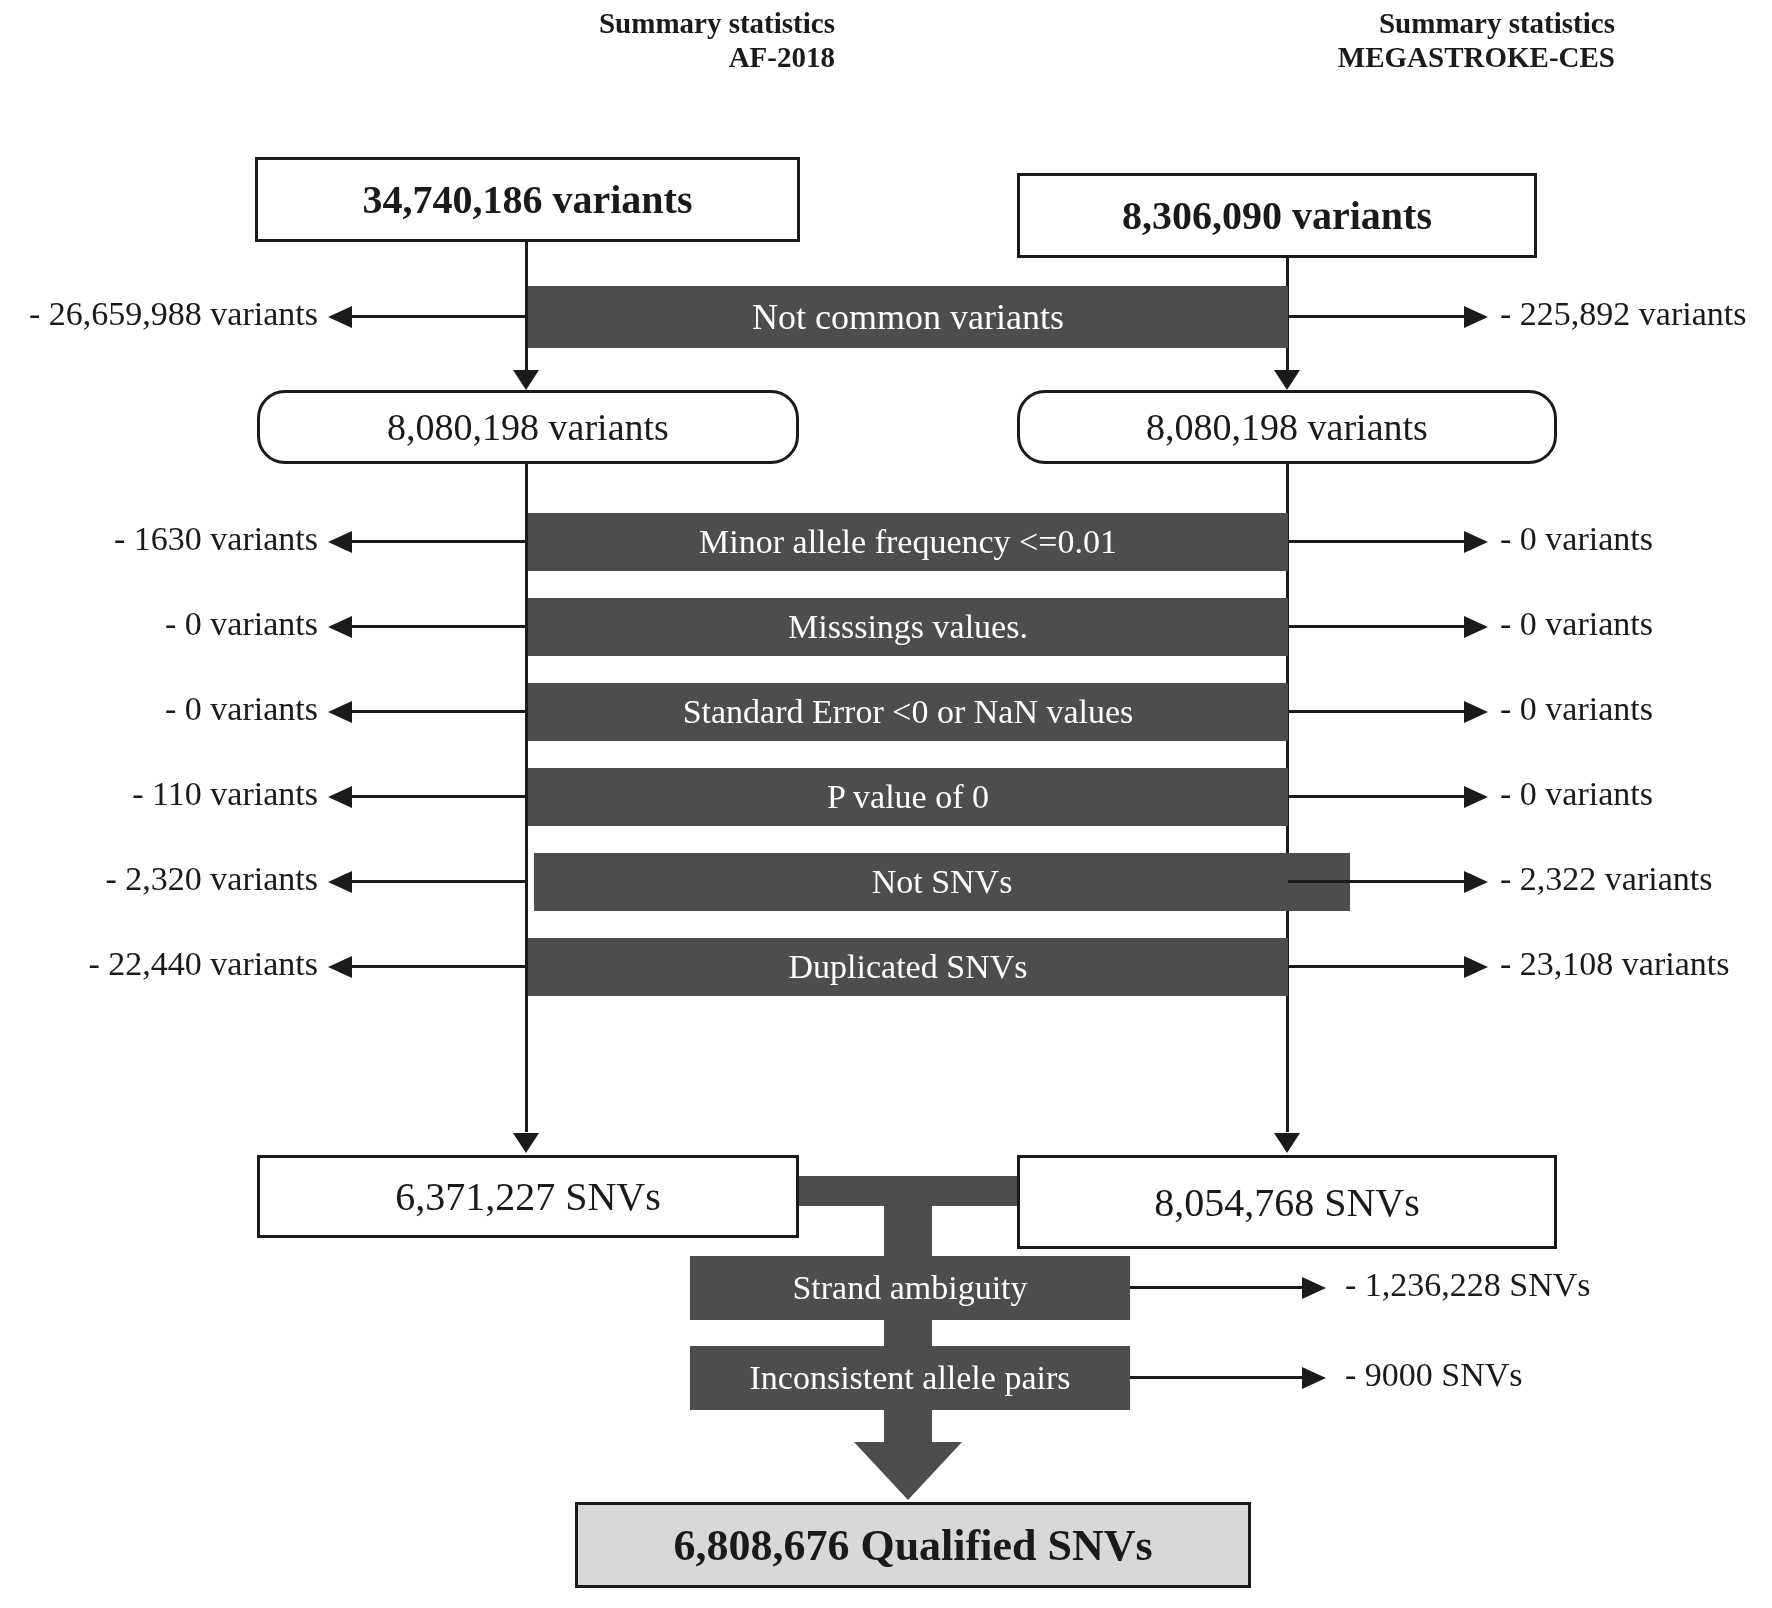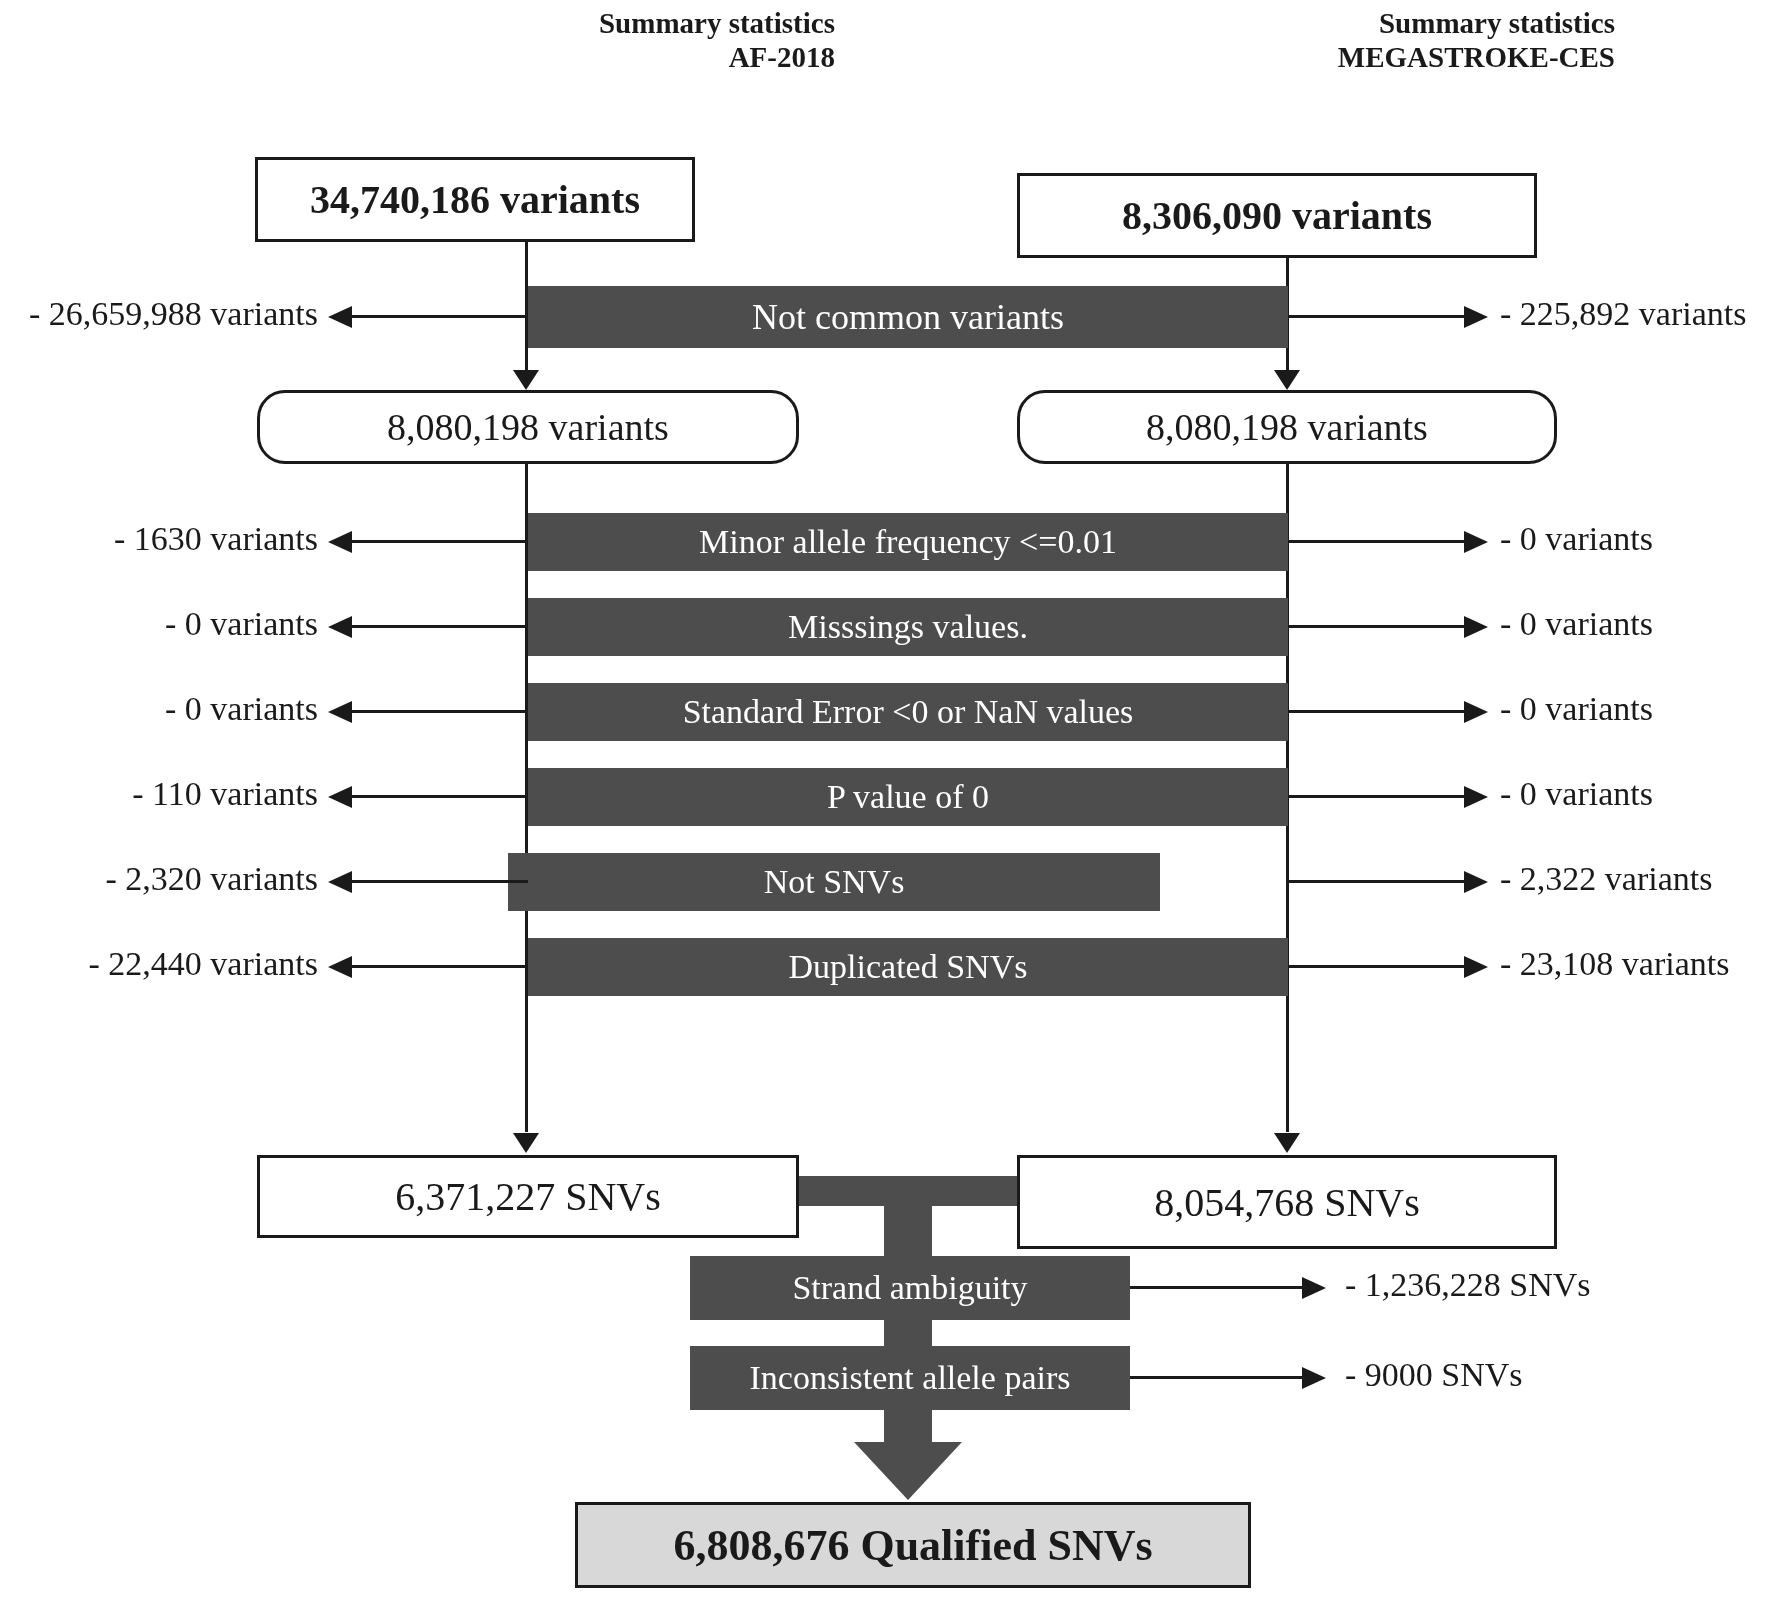--- a/index.html
+++ b/index.html
@@ -83,21 +83,21 @@
 
   <div class="col-header" style="left:225px; top:6px; width:610px;">
     <div>Summary statistics</div>
     <div>AF-2018</div>
   </div>
   <div class="col-header" style="left:1000px; top:6px; width:615px;">
     <div>Summary statistics</div>
     <div>MEGASTROKE-CES</div>
   </div>
 
-  <div class="box bold fs40" style="left:255px; top:157px; width:440px; height:85px;">34,740,186 variants</div>
+  <div class="box bold fs40" style="left:255px; top:157px; width:545px; height:85px;">34,740,186 variants</div>
   <div class="box bold fs40" style="left:1017px; top:157px; width:520px; height:85px;margin-top:16px;">8,306,090 variants</div>
 
   <div class="bar fs36" style="left:528px; top:286px; width:760px; height:62px;">Not common variants</div>
   <div class="h" style="left:350px; top:315px; width:178px;"></div>
   <div class="al" style="left:328px; top:306px;"></div>
   <div class="lbl r" style="left:0px; top:295px; width:318px;">- 26,659,988 variants</div>
   <div class="h" style="left:1288px; top:315px; width:178px;"></div>
   <div class="ar" style="left:1464px; top:306px;"></div>
   <div class="lbl" style="left:1500px; top:295px;">- 225,892 variants</div>
 
@@ -129,21 +129,21 @@
   <div class="lbl" style="left:1500px; top:690px;">- 0 variants</div>
 
   <div class="bar" style="left:528px; top:768px; width:760px; height:58px;">P value of 0</div>
   <div class="h" style="left:350px; top:795px; width:178px;"></div>
   <div class="al" style="left:328px; top:786px;"></div>
   <div class="lbl r" style="left:0px; top:775px; width:318px;">- 110 variants</div>
   <div class="h" style="left:1288px; top:795px; width:178px;"></div>
   <div class="ar" style="left:1464px; top:786px;"></div>
   <div class="lbl" style="left:1500px; top:775px;">- 0 variants</div>
 
-  <div class="bar" style="left:508px; top:853px; width:652px; height:58px;">Not SNVs</div>
+  <div class="bar" style="left:534px; top:853px; width:816px; height:58px;">Not SNVs</div>
   <div class="h" style="left:350px; top:880px; width:178px;"></div>
   <div class="al" style="left:328px; top:871px;"></div>
   <div class="lbl r" style="left:0px; top:860px; width:318px;">- 2,320 variants</div>
   <div class="h" style="left:1288px; top:880px; width:178px;"></div>
   <div class="ar" style="left:1464px; top:871px;"></div>
   <div class="lbl" style="left:1500px; top:860px;">- 2,322 variants</div>
 
   <div class="bar" style="left:528px; top:938px; width:760px; height:58px;">Duplicated SNVs</div>
   <div class="h" style="left:350px; top:965px; width:178px;"></div>
   <div class="al" style="left:328px; top:956px;"></div>

